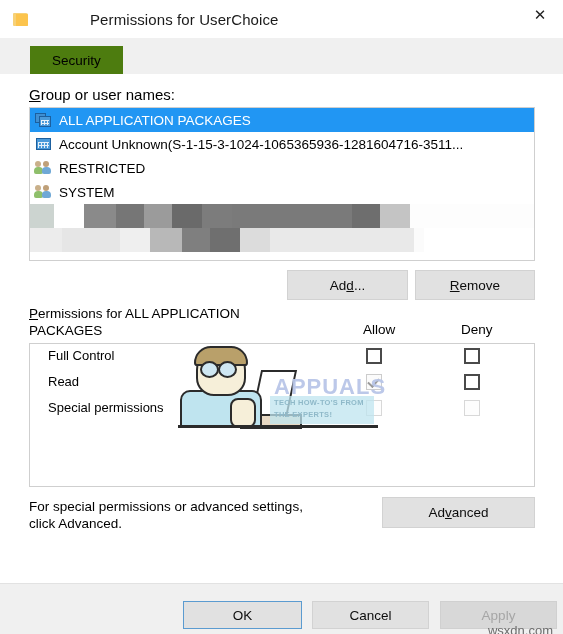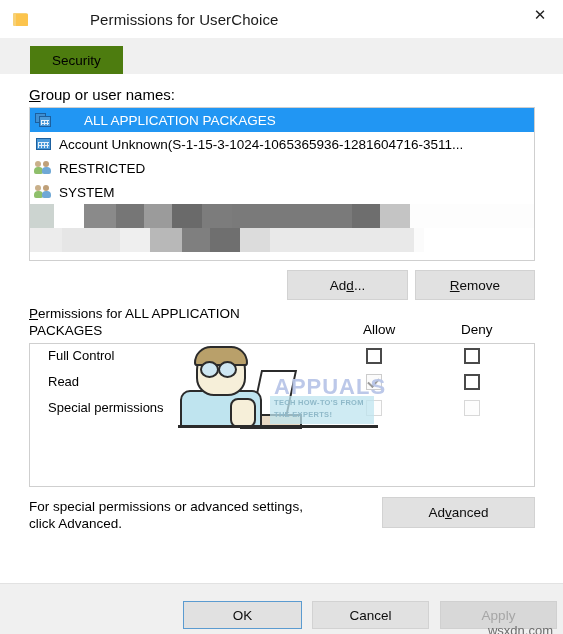--- a/index.html
+++ b/index.html
@@ -111,21 +111,20 @@
   }
   .list-row {
     height: 24px;
     display: flex;
     align-items: center;
     padding-left: 5px;
     box-sizing: border-box;
   }
   .list-row.selected {
     background: #2196f3;
-    gap: 25px;
   }
   .list-row.selected .row-label { color: #ffffff; }
   .row-label {
     margin-left: 7px;
     font-size: 13.5px;
     color: #000;
     white-space: nowrap;
     overflow: hidden;
   }
 

